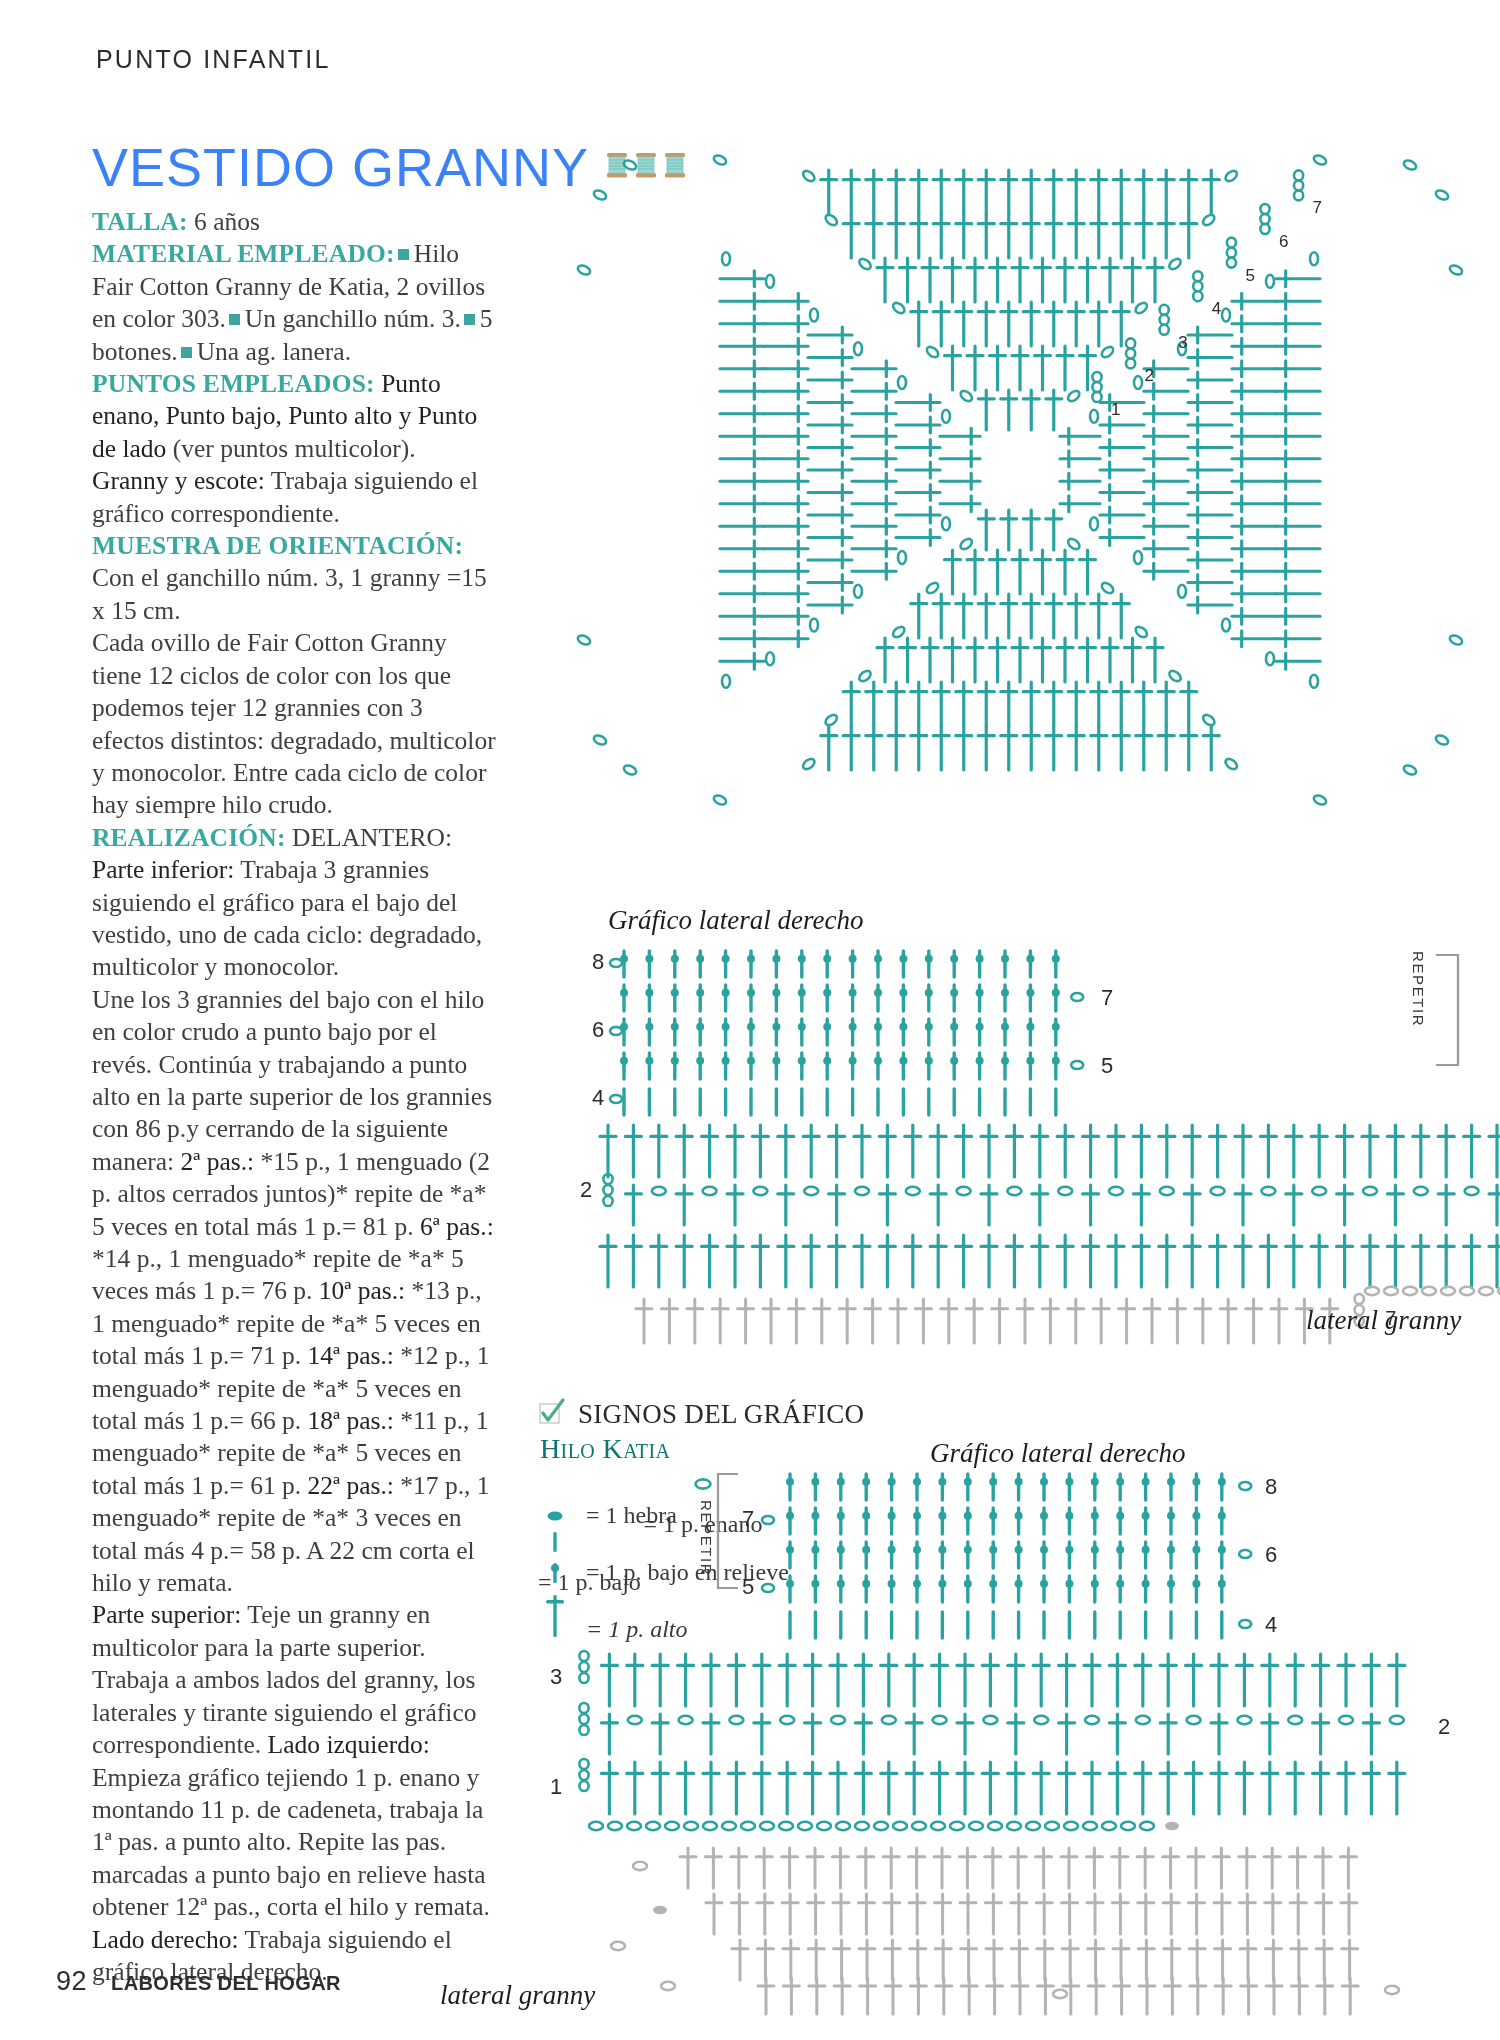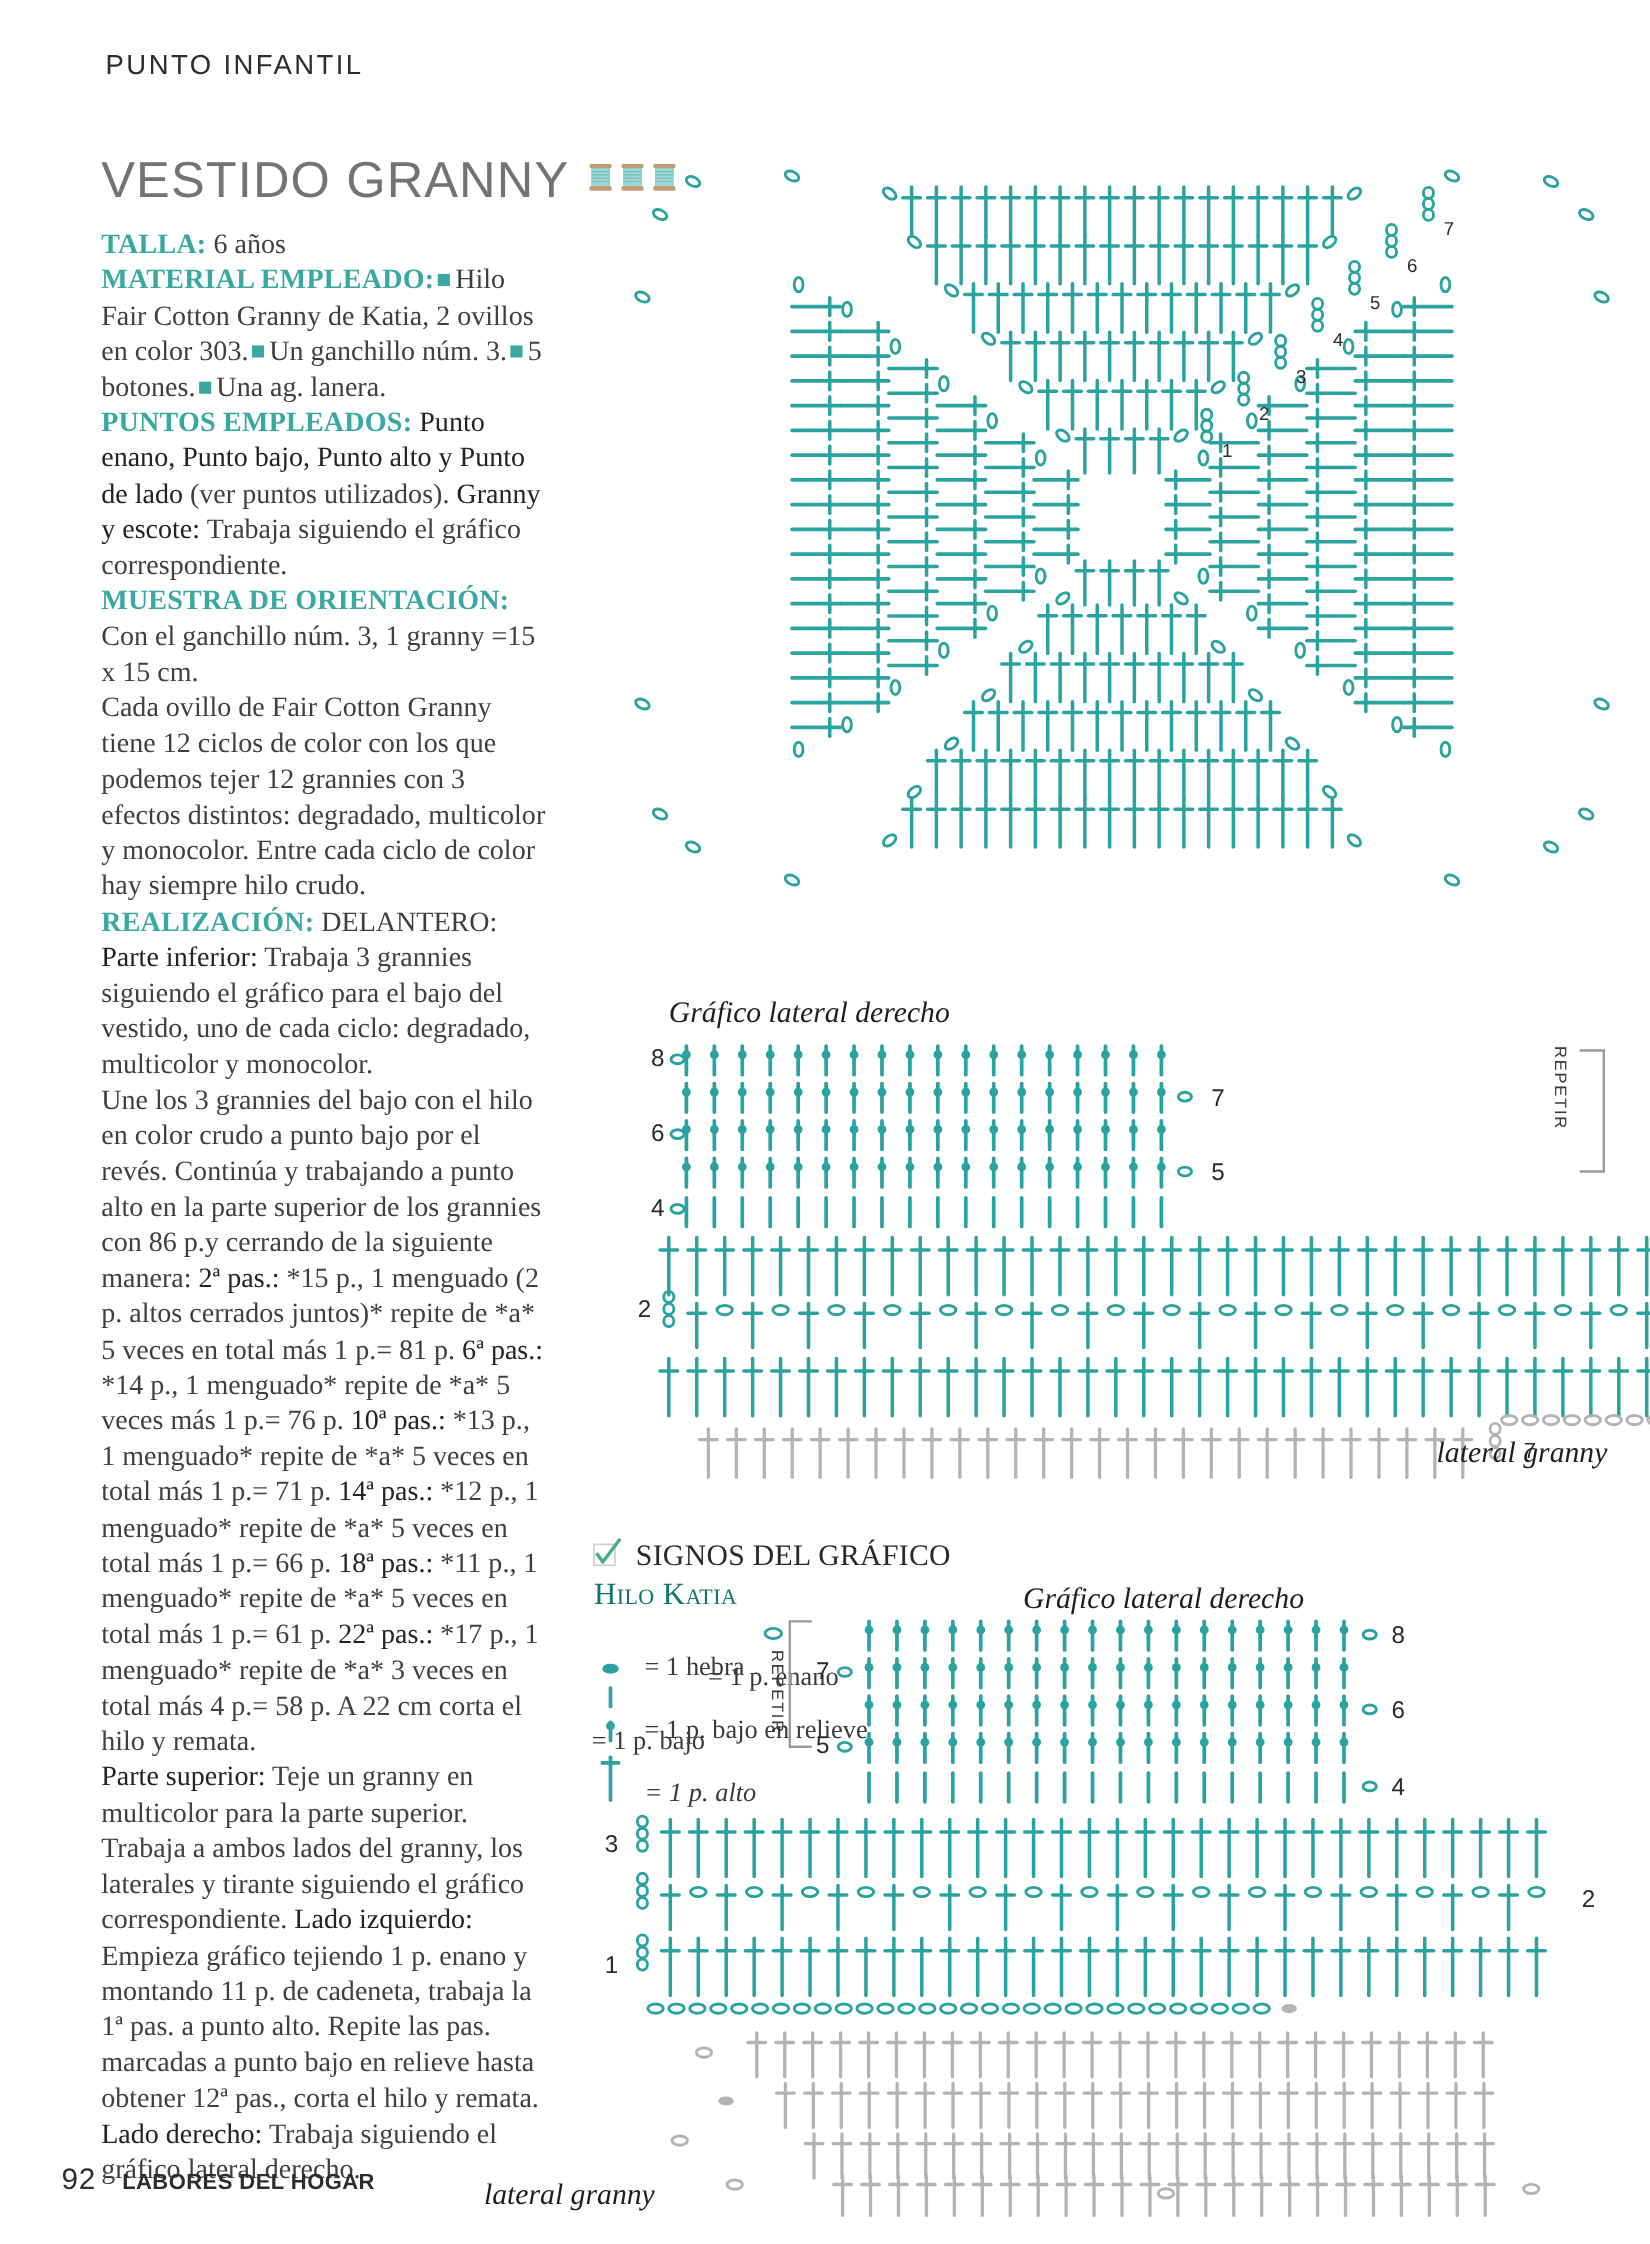--- a/index.html
+++ b/index.html
@@ -3,22 +3,22 @@
 <meta charset="utf-8">
 <style>
   html,body{margin:0;padding:0;background:#ffffff;}
   body{width:1500px;height:2040px;position:relative;overflow:hidden;
        font-family:"Liberation Serif",serif;color:#3a3a3a;}
 
   
   #kicker{position:absolute;left:96px;top:45px;font-family:"Liberation Sans",sans-serif;
           font-size:25px;letter-spacing:2.2px;color:#2d2d2d;font-weight:400;}
   #title-row{position:absolute;left:92px;top:140px;display:flex;align-items:center;gap:16px;}
-  #title{font-family:"Liberation Sans",sans-serif;font-size:46px;letter-spacing:1px;
-         color:#737373;font-weight:400;line-height:1;}
+  #title{font-family:"Liberation Sans",sans-serif;font-size:54px;letter-spacing:1px;
+         color:#3b82f6;font-weight:400;line-height:1;}
   .spools{display:flex;gap:5px;align-items:flex-end;padding-bottom:4px;}
 
   
   #col{position:absolute;left:92px;top:206px;width:405px;
        font-size:25.5px;line-height:32.4px;text-align:left;color:#3f3f3f;}
   #col p{margin:0;}
   #col .h{color:#38a9a1;font-weight:700;letter-spacing:.2px;}
   #col .b{font-weight:400;color:#232323;}
   .sq{display:inline-block;width:11px;height:11px;background:#3aa8a0;
       vertical-align:2px;margin:0 5px 0 3px;}
@@ -70,21 +70,21 @@
 </div>
 
 <div id="col">
   <p>
     <span class="h">TALLA:</span><span> 6 años</span>
   </p>
   <p>
     <span class="h">MATERIAL EMPLEADO:</span><span class="sq"></span><span>Hilo Fair Cotton Granny de Katia, 2 ovillos en color 303.</span><span class="sq"></span><span>Un ganchillo núm. 3.</span><span class="sq"></span><span>5 botones.</span><span class="sq"></span><span>Una ag. lanera.</span>
   </p>
   <p>
-    <span class="h">PUNTOS EMPLEADOS:</span><span class="b"> Punto enano, Punto bajo, Punto alto y Punto de lado</span><span> (ver puntos utilizados). </span><span class="b">Granny y escote:</span><span> Trabaja siguiendo el gráfico correspondiente.</span>
+    <span class="h">PUNTOS EMPLEADOS:</span><span class="b"> Punto enano, Punto bajo, Punto alto y Punto de lado</span><span> (ver puntos multicolor). </span><span class="b">Granny y escote:</span><span> Trabaja siguiendo el gráfico correspondiente.</span>
   </p>
   <p>
     <span class="h">MUESTRA DE ORIENTACIÓN:</span><span> Con el ganchillo núm. 3, 1 granny =15 x 15 cm.</span>
   </p>
   <p>Cada ovillo de Fair Cotton Granny tiene 12 ciclos de color con los que podemos tejer 12 grannies con 3 efectos distintos: degradado, multicolor y monocolor. Entre cada ciclo de color hay siempre hilo crudo.</p>
   <p>
     <span class="h">REALIZACIÓN:</span><span> DELANTERO: </span><span class="b">Parte inferior:</span><span> Trabaja 3 grannies siguiendo el gráfico para el bajo del vestido, uno de cada ciclo: degradado, multicolor y monocolor.</span>
   </p>
   <p><span>Une los 3 grannies del bajo con el hilo en color crudo a punto bajo por el revés. Continúa y trabajando a punto alto en la parte superior de los grannies con 86 p.y cerrando de la siguiente manera: </span><span id="rowlist"><span class="b">2ª pas.:</span><span> *15 p., 1 menguado (2 p. altos cerrados juntos)* repite de *a* 5 veces en total más 1 p.= 81 p. </span><span class="b">6ª pas.:</span><span> *14 p., 1 menguado* repite de *a* 5 veces más 1 p.= 76 p. </span><span class="b">10ª pas.:</span><span> *13 p., 1 menguado* repite de *a* 5 veces en total más 1 p.= 71 p. </span><span class="b">14ª pas.:</span><span> *12 p., 1 menguado* repite de *a* 5 veces en total más 1 p.= 66 p. </span><span class="b">18ª pas.:</span><span> *11 p., 1 menguado* repite de *a* 5 veces en total más 1 p.= 61 p. </span><span class="b">22ª pas.:</span><span> *17 p., 1 menguado* repite de *a* 3 veces en total más 4 p.= 58 p. A 22 cm corta el hilo y remata.</span></span></p>
   <p>

